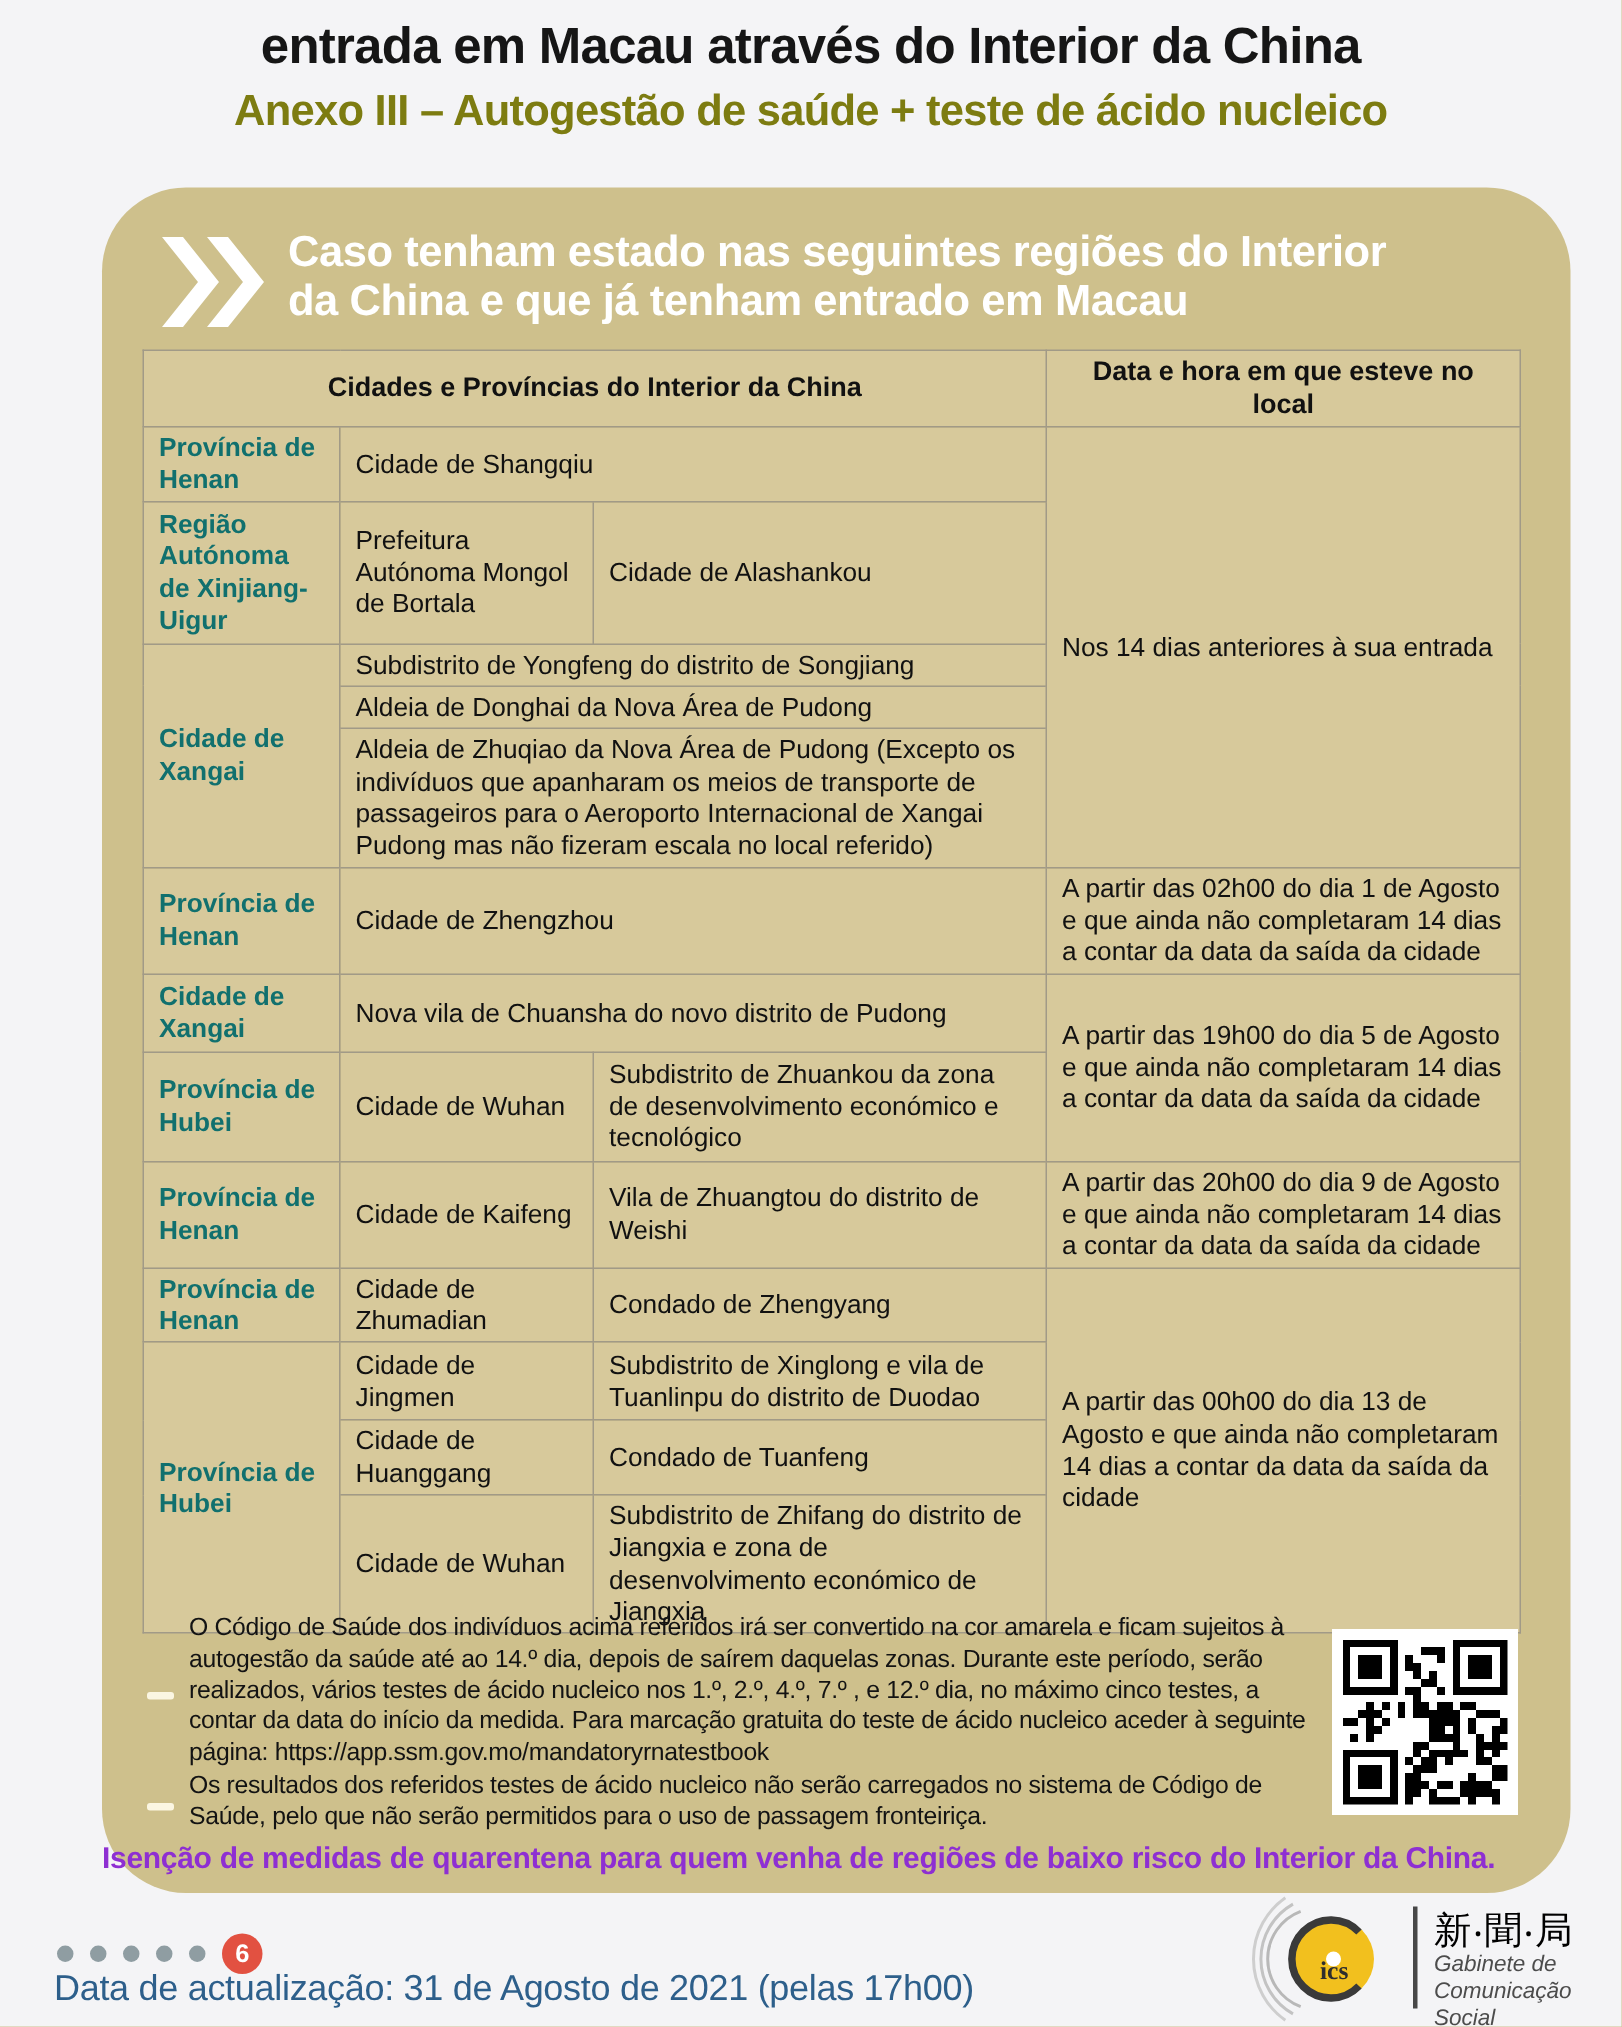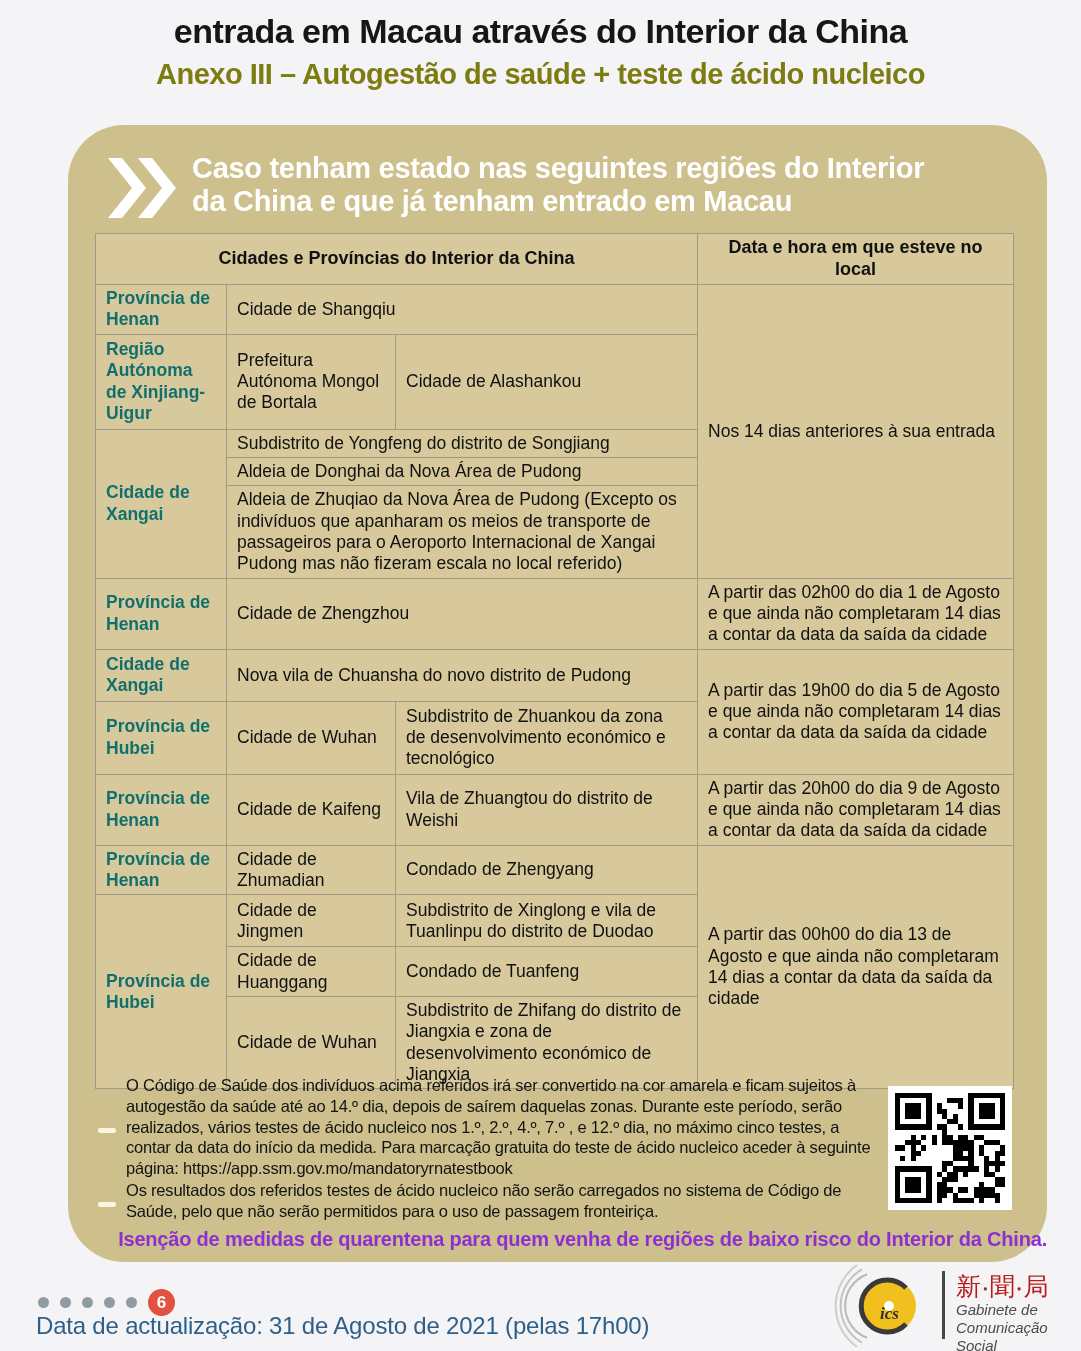--- a/index.html
+++ b/index.html
@@ -36,36 +36,36 @@
   tr.h32{height:32px} tr.h48{height:48px} tr.h95{height:95px} tr.h28{height:28px}
   tr.h91{height:91px} tr.h70{height:70px} tr.h52{height:52px} tr.h73{height:73px} tr.h72{height:72px}
 
   .notes { position:absolute; left:30px; top:950px; width:788px; font-size:16.5px; line-height:1.26; color:#131313; letter-spacing:-0.2px; }
   .note { display:flex; margin-bottom:1px;align-items:center; }
   .note-dash { flex:0 0 18px; height:5px; background:#fbf6e2; border-radius:2px; margin:8px 10px 0 0; }
 
   .qr-box { position:absolute; left:820px; top:961px; width:124px; height:124px; background:#ffffff;
             display:flex; align-items:center; justify-content:center; }
 
-  .exempt { position:absolute; left:0; top:1103px; width:100%; text-align:right;
+  .exempt { position:absolute; left:0; top:1103px; width:100%; text-align:left;
             color:#8e2fd2; font-weight:bold; font-size:20px; letter-spacing:-0.2px; }
 
   .pager { position:absolute; left:38px; top:1289px; display:flex; align-items:center; }
   .dot { width:11px; height:11px; border-radius:50%; background:#8f9da2; margin-right:11px; }
   .badge { width:27px; height:27px; border-radius:50%; background:#e25141; color:#fff;
            font-weight:bold; font-size:17px; display:flex; align-items:center; justify-content:center; }
 
   .update { position:absolute; left:36px; top:1312px; font-size:24px; color:#2d5f8b; letter-spacing:-0.2px; }
 
   .logo { position:absolute; left:792px; top:1264px; width:282px; height:84px; }
   .logo svg { position:absolute; left:0; top:0; }
   .logo .ics { position:absolute; left:88px; top:40px; font-family:"Liberation Serif", serif;
-               font-style:italic; font-weight:bold; font-size:17px; color:#2e2e2e; }
+               font-weight:bold; font-size:17px; color:#2e2e2e; }
   .logo .bar { position:absolute; left:150px; top:7px; width:3px; height:68px; background:#474747; }
-  .logo .cn { position:absolute; left:164px; top:4px; font-size:25px; color:#b91c1c; letter-spacing:1px;
+  .logo .cn { position:absolute; left:164px; top:4px; font-size:25px; color:#000000; letter-spacing:1px;
               font-family:"Liberation Serif", serif; }
   .logo .pt { position:absolute; left:164px; font-style:italic; font-size:15px; color:#4c4c4c; line-height:18px; }
   .logo .pt1 { top:37px; } .logo .pt2 { top:55px; }
 </style>
 </head>
 <body>
 
 <div class="hdr">
   <div class="title-line">entrada em Macau através do Interior da China</div>
   <div class="subtitle">Anexo III – Autogestão de saúde + teste de ácido nucleico</div>

